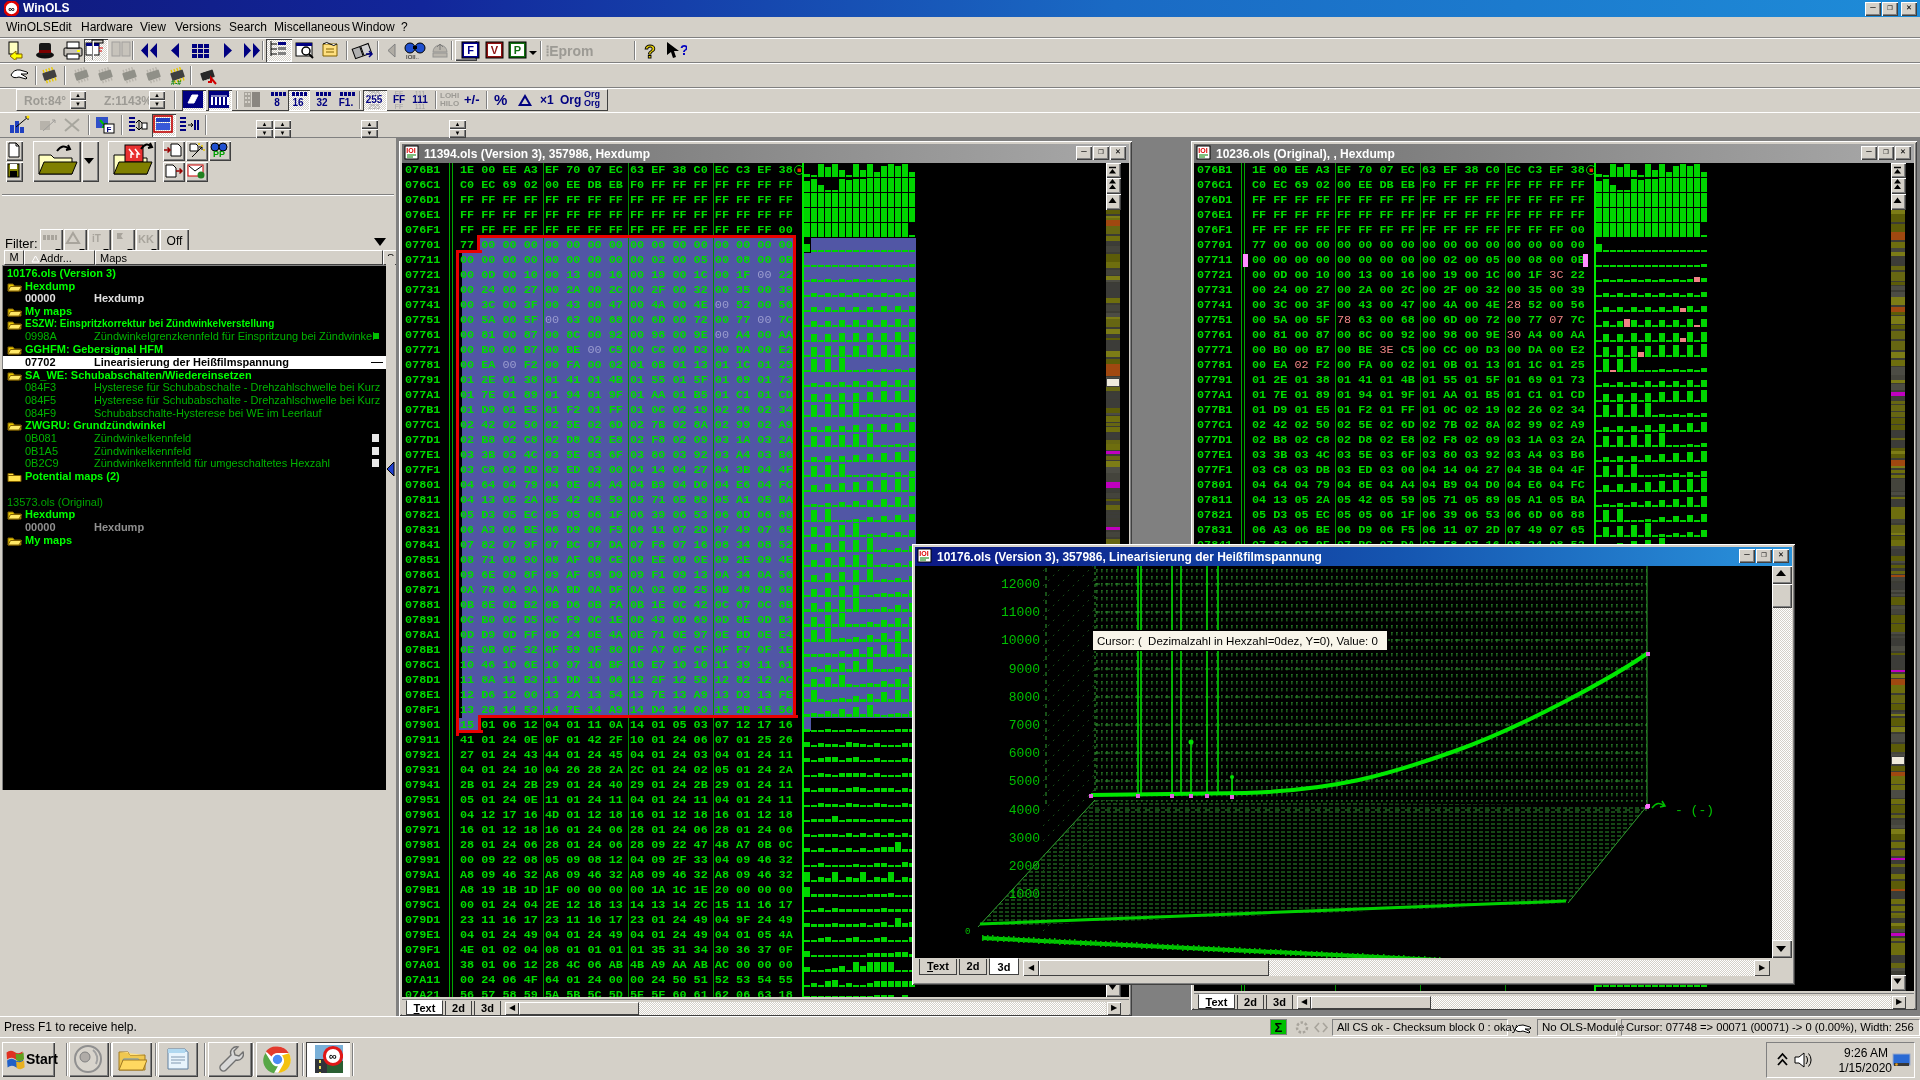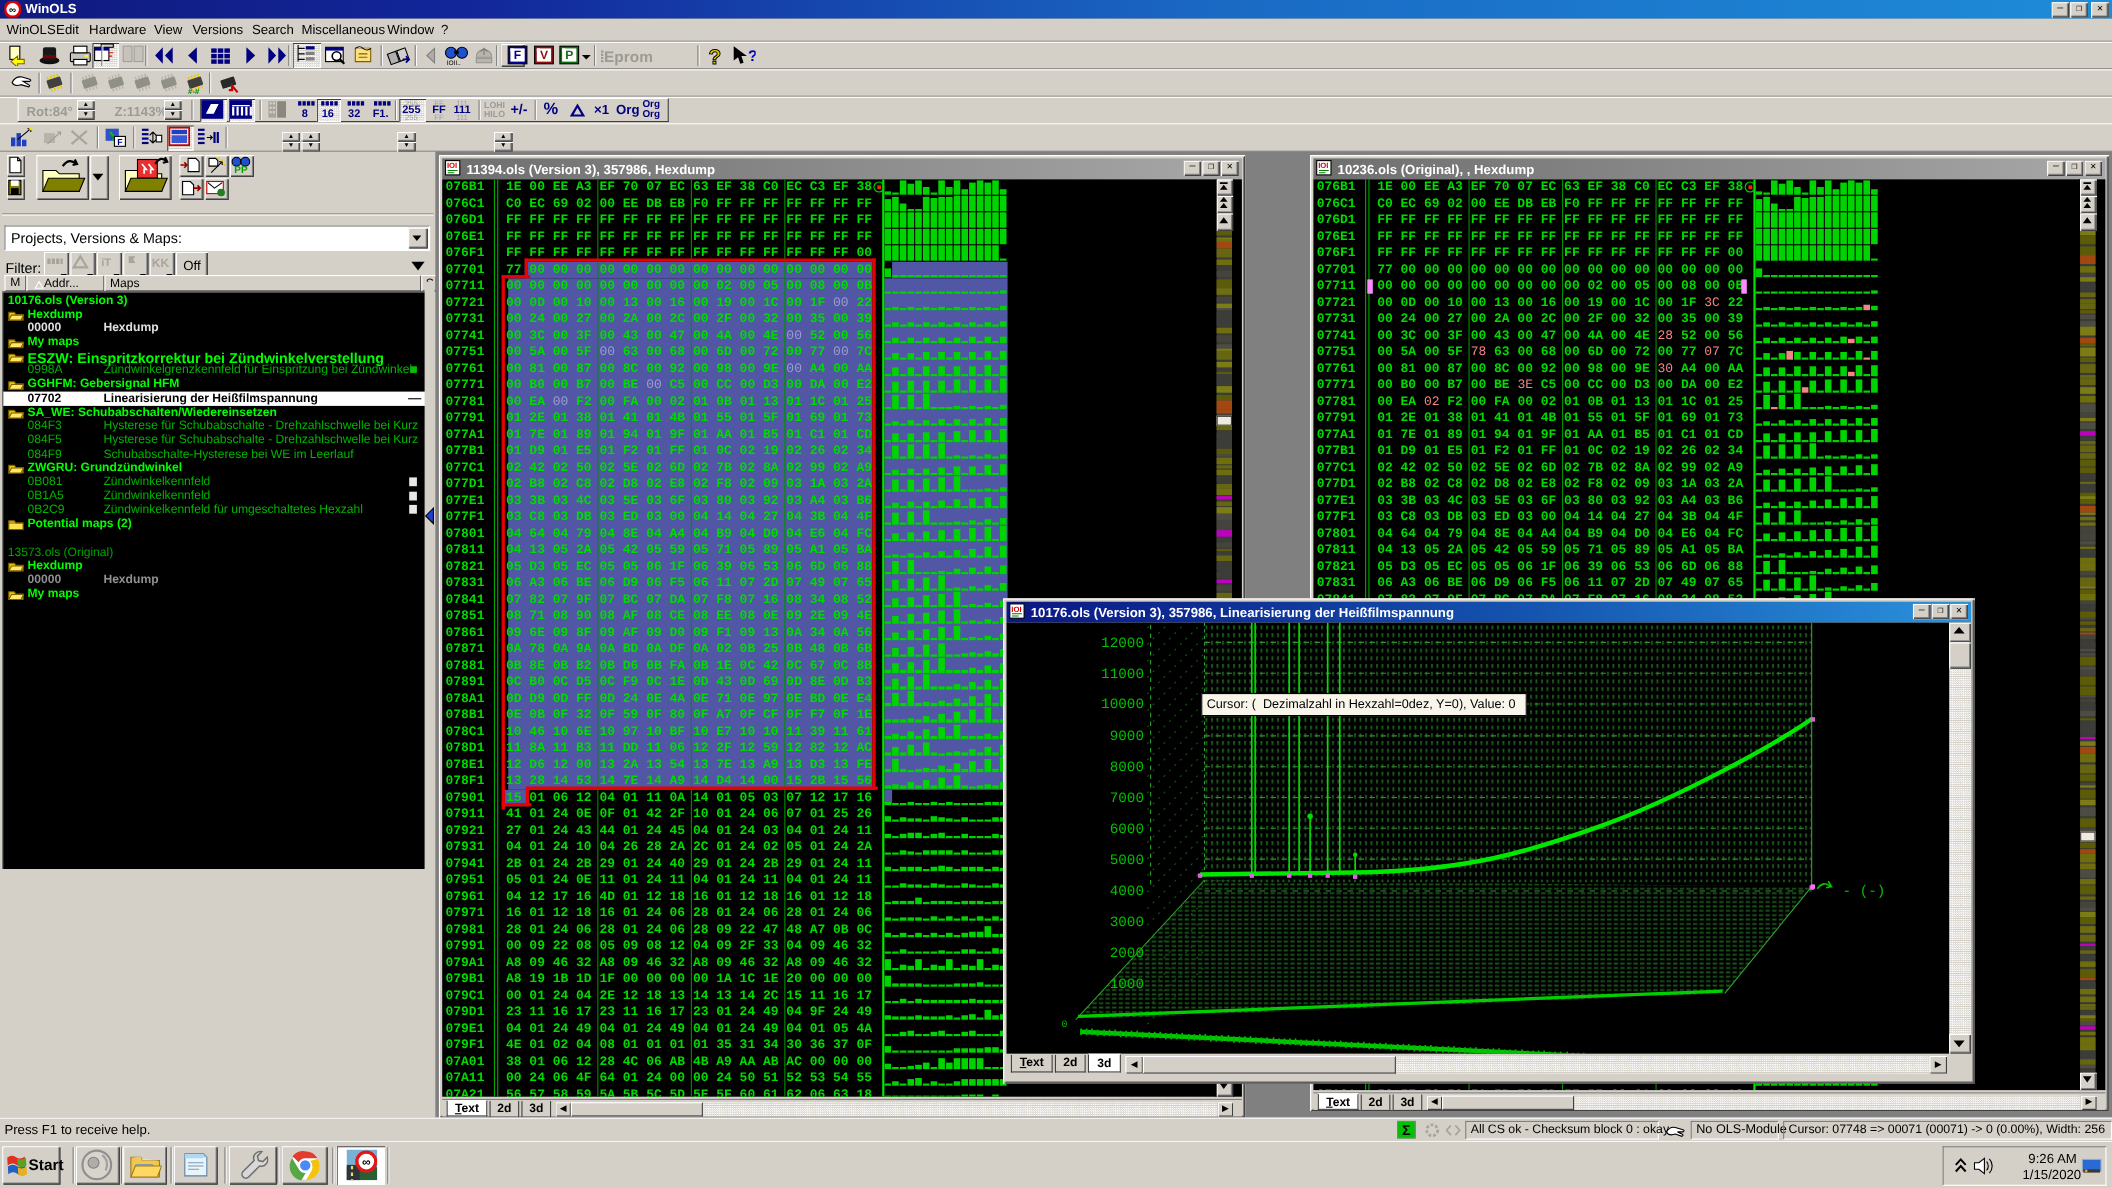--- a/index.html
+++ b/index.html
@@ -427,26 +427,20 @@
 <div class="btn" style="left:163px;top:24px;width:22px;height:20px"><svg width="20" height="18">
         <path d="M3 3 h7 l3 3 v9 h-10z" fill="#fff" stroke="#000"></path>
         <path d="M13 9 h6 m-2.5 -2.5 l2.5 2.5 l-2.5 2.5" stroke="#900" fill="none" stroke-width="1.5"></path>
       </svg></div>
 <div class="btn" style="left:186px;top:24px;width:22px;height:20px"><svg width="20" height="18">
         <rect x="2" y="3" width="15" height="11" fill="#fff" stroke="#c00"></rect>
         <path d="M3 4 l6 5 l7 -5" fill="none" stroke="#000"></path>
         <circle cx="15" cy="13" r="3.5" fill="#208020"></circle>
       </svg></div>
     <div class="abs" style="left:2px;top:56px;width:392px;height:2px;border-top:1px solid #808080;border-bottom:1px solid #fff"></div>
-    <div class="abs sunken" style="left:4px;top:67px;width:387px;height:23px;background:#fff">
-<span class="abs" style="left:5px;top:3px;font-size:13px">Projects, Versions &amp; Maps:</span>
-<div class="btn" style="right:1px;top:1px;width:18px;height:19px"><svg width="16" height="17">
-          <path d="M4 7 l4 5 l4 -5z" fill="#000"></path>
-        </svg></div>
-    </div>
     <span class="abs" style="left:5px;top:98px;font-size:13px">Filter:</span>
     <div class="btn" style="left:40px;top:91px;width:23px;height:26px"><svg width="21" height="17">
         <rect x="3" y="6" width="3" height="5" fill="#a8a49c"></rect>
         <rect x="7" y="6" width="3" height="5" fill="#a8a49c"></rect>
         <rect x="11" y="6" width="3" height="5" fill="#a8a49c"></rect>
         <rect x="15" y="6" width="2" height="5" fill="#a8a49c"></rect>
       </svg><svg class="abs" style="right:1px;bottom:1px" width="8" height="6">
         <path d="M1 1 l3 3 l3 -3z" fill="#000"></path>
       </svg></div>
     <div class="btn" style="left:64px;top:91px;width:23px;height:26px"><svg width="21" height="17">
@@ -505,21 +499,21 @@
           <path d="M1 10 l2.5 -4.5 h11 l-2.5 4.5z" fill="#ffe866" stroke="#806000"></path>
         </svg>
       </div>
       <span class="abs" style="left:22px;top:39px;font-size:11px;font-weight:bold;color:#00ff00">My maps</span>
       <div class="abs" style="left:0;top:52px;width:20px;height:13px">
         <svg class="abs" style="left:4px;top:1px" width="15" height="11">
           <path d="M1 3 h5 l1.5 2 h6.5 v5 h-13z" fill="#e8c800" stroke="#806000"></path>
           <path d="M1 10 l2.5 -4.5 h11 l-2.5 4.5z" fill="#ffe866" stroke="#806000"></path>
         </svg>
       </div>
-      <span class="abs" style="left:22px;top:52px;font-size:13px;font-weight:bold;color:#00ff00">ESZW: Einspritzkorrektur bei Zündwinkelverstellung</span>
+      <span class="abs" style="left:22px;top:52px;font-size:10px;font-weight:bold;color:#00ff00">ESZW: Einspritzkorrektur bei Zündwinkelverstellung</span>
       <span class="abs" style="left:22px;top:64px;font-size:11px;font-weight:normal;color:#00b400">0998A</span>
       <span class="abs" style="left:91px;top:64px;font-size:11px;font-weight:normal;color:#00b400">Zündwinkelgrenzkennfeld für Einspritzung bei Zündwinkel•</span>
       <div class="abs" style="left:370px;top:67px;width:6px;height:6px;background:#00c000"></div>
       <div class="abs" style="left:0;top:77px;width:20px;height:13px">
         <svg class="abs" style="left:4px;top:1px" width="15" height="11">
           <path d="M1 3 h5 l1.5 2 h6.5 v5 h-13z" fill="#e8c800" stroke="#806000"></path>
           <path d="M1 10 l2.5 -4.5 h11 l-2.5 4.5z" fill="#ffe866" stroke="#806000"></path>
         </svg>
       </div>
       <span class="abs" style="left:22px;top:77px;font-size:11px;font-weight:bold;color:#00ff00">GGHFM: Gebersignal HFM</span>

